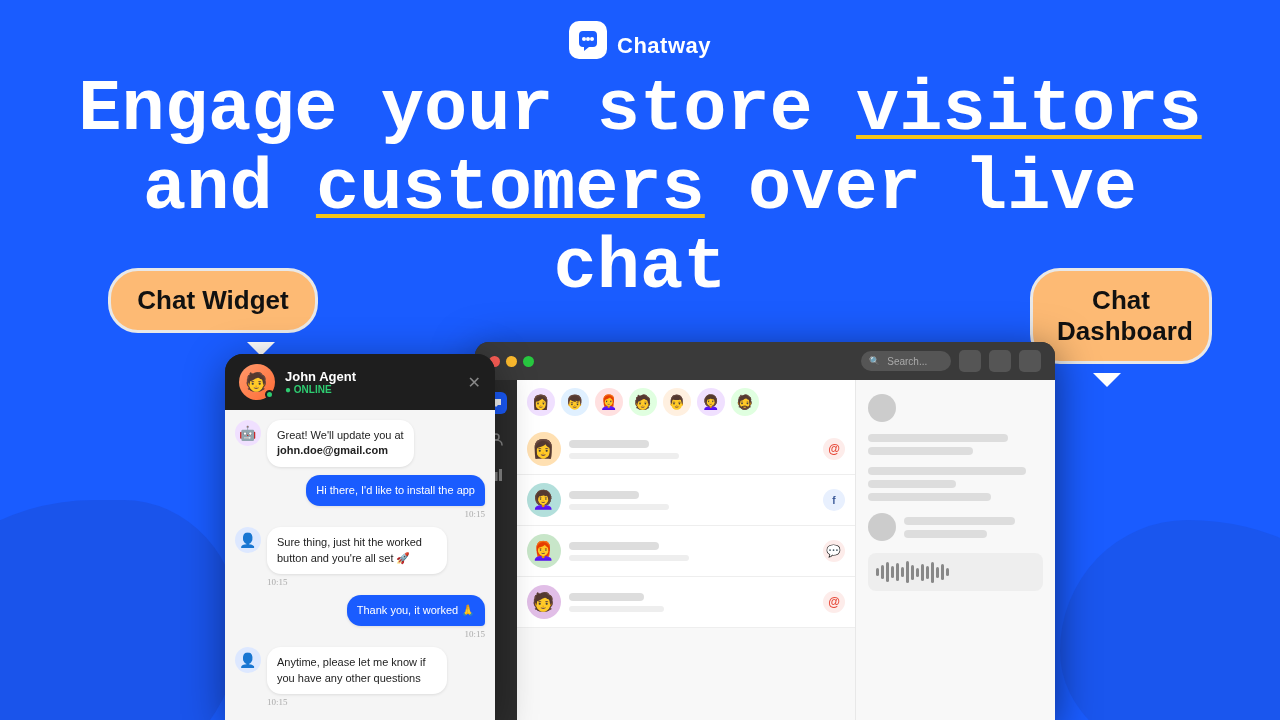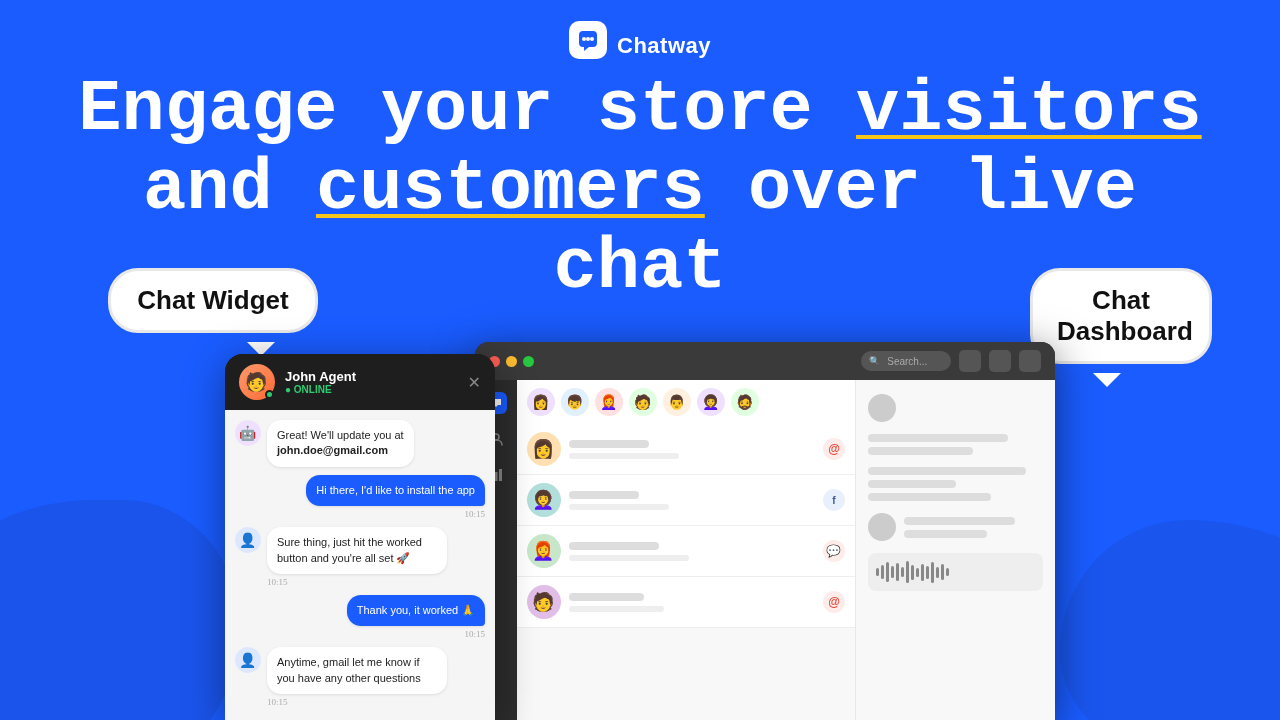--- a/index.html
+++ b/index.html
@@ -71,21 +71,21 @@
     .headline h1 .underline-yellow {
       text-decoration: underline;
       text-decoration-color: #f5c518;
       text-underline-offset: 6px;
       text-decoration-thickness: 4px;
     }
 
     
     .callout {
       position: absolute;
-      background: #ffffff;
+      background: #fdba74;
       border-radius: 30px;
       padding: 14px 24px;
       text-align: center;
       font-size: 26px;
       font-weight: 800;
       color: #111;
       line-height: 1.2;
       border: 3px solid #e8e8e8;
     }
     .callout::after {
@@ -435,21 +435,21 @@
       <div class="msg-row msg-right">
         <div>
           <div class="msg-bubble blue">Thank you, it worked 🙏</div>
           <div class="msg-time" style="text-align:right;">10:15</div>
         </div>
       </div>
 
       <div class="msg-row">
         <div class="msg-avatar" style="background:#dde8ff;">👤</div>
         <div>
-          <div class="msg-bubble">Anytime, gmail let me know if you have any other questions</div>
+          <div class="msg-bubble">Anytime, please let me know if you have any other questions</div>
           <div class="msg-time">10:15</div>
         </div>
       </div>
     </div>
   </div>
 
   <div class="chat-dashboard">
     <div class="dashboard-titlebar">
       <div class="traffic-lights">
         <div class="tl tl-red"></div>

